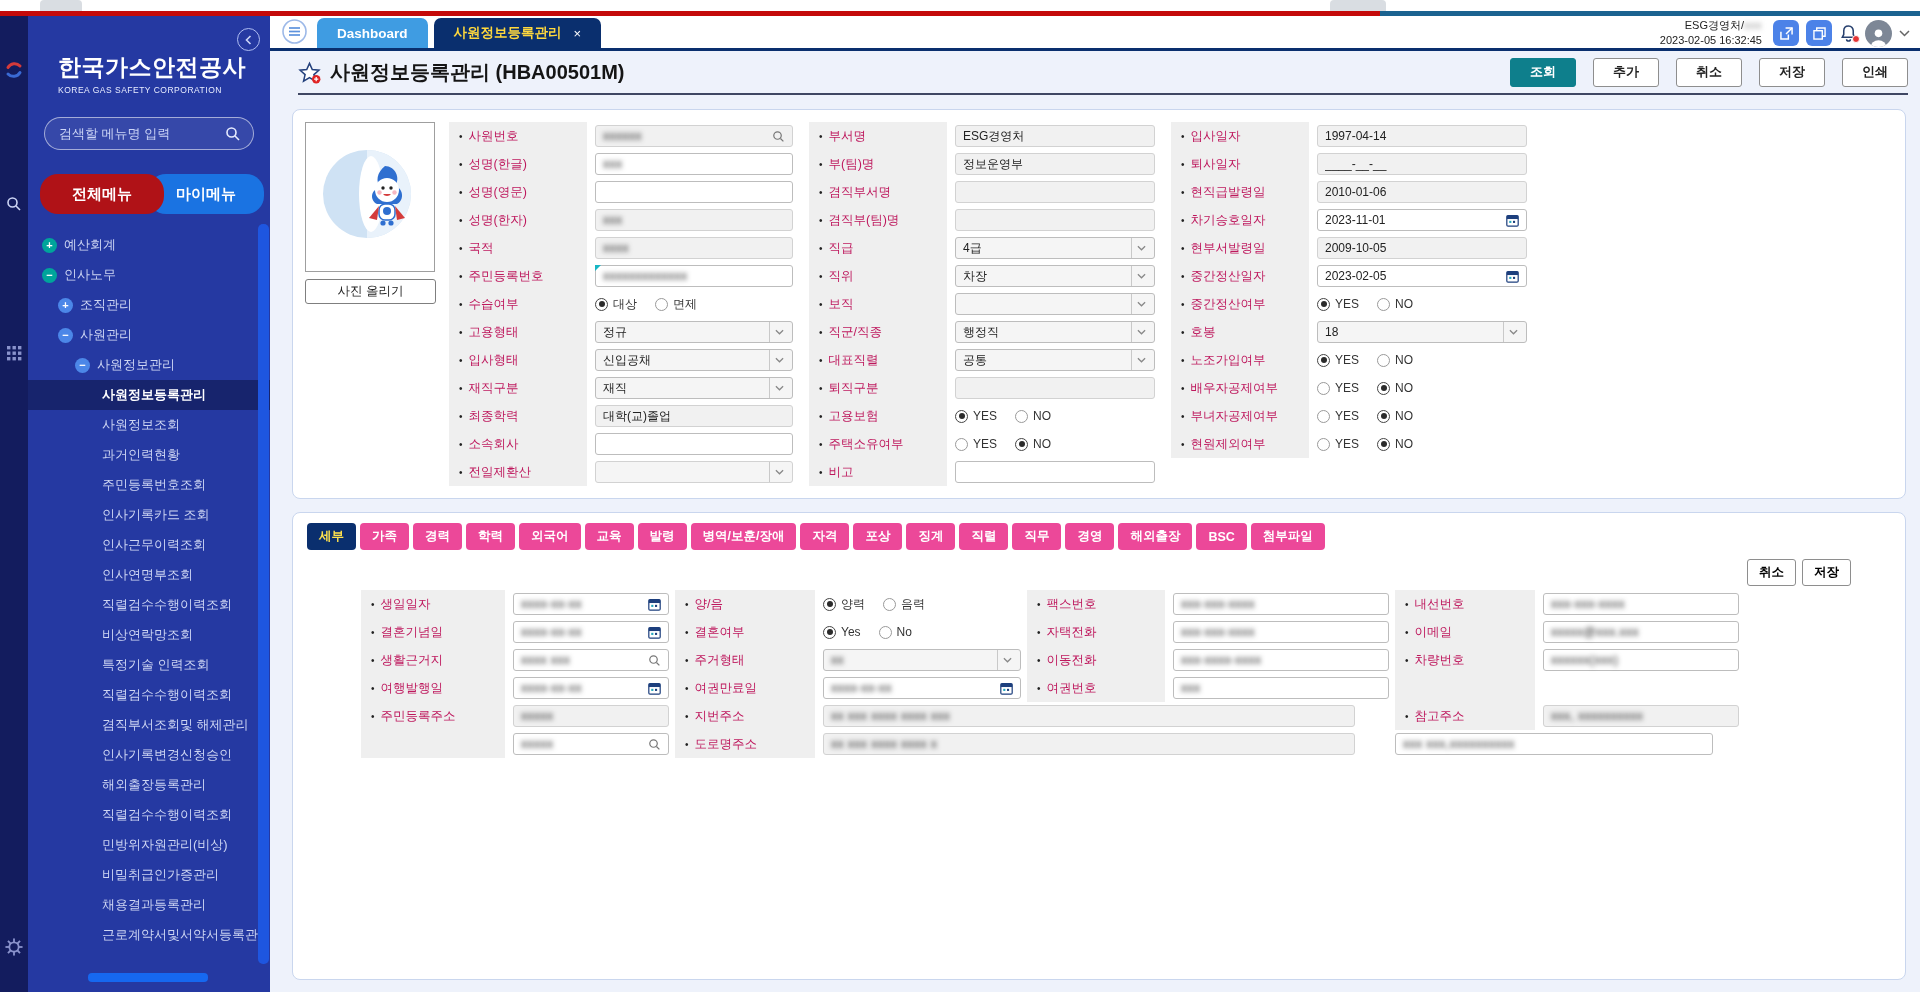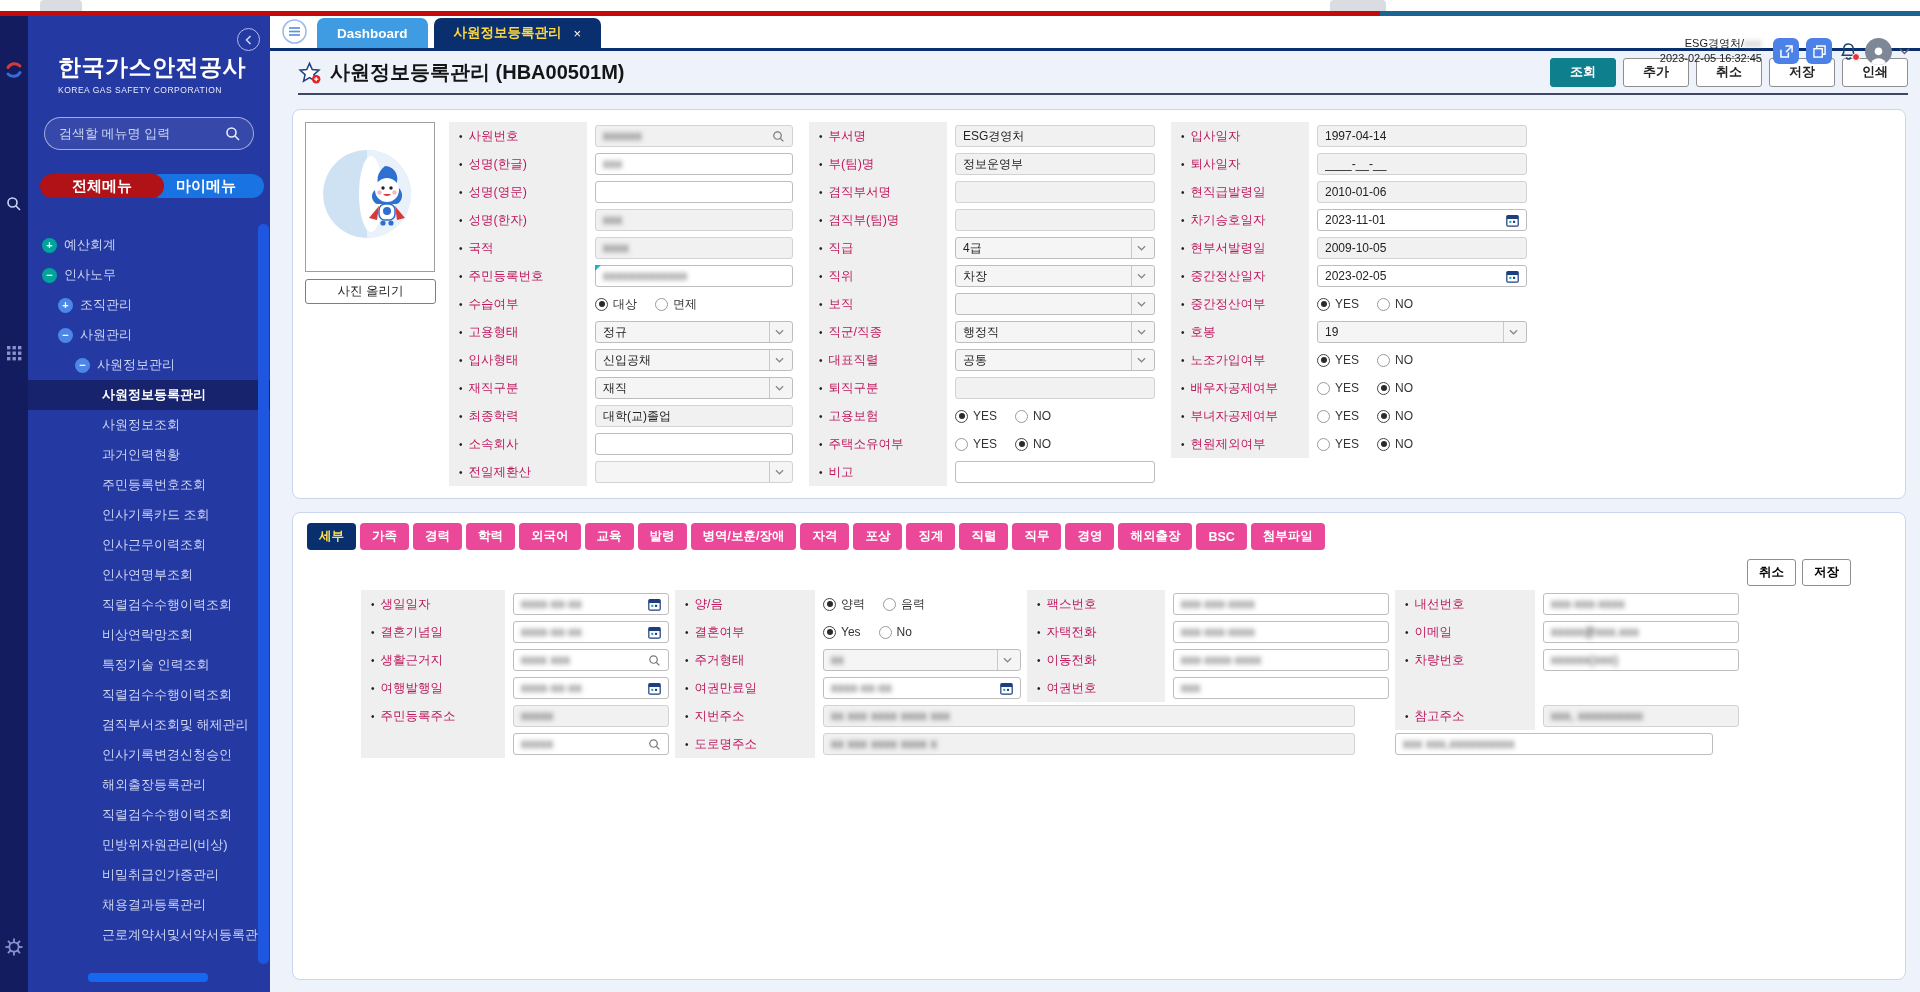--- a/index.html
+++ b/index.html
@@ -18,51 +18,51 @@
   
   .sidebar{width:242px;background:#2539a2;position:relative;flex:none;overflow:hidden}
   .collapse{position:absolute;top:12px;right:10px;width:23px;height:23px;border-radius:50%;border:1.5px solid #aebcf2;background:transparent;display:flex;align-items:center;justify-content:center;cursor:pointer;padding:0}
   .logo{margin:36px 0 0 30px;color:#fff}
   .logo-kr{font-size:23px;font-weight:bold;letter-spacing:.5px;white-space:nowrap}
   .logo-en{font-size:8.5px;letter-spacing:.5px;margin-top:2px;color:#e8ecff;white-space:nowrap}
   .sb-search{margin:22px 16px 0 16px;height:33px;border:1.5px solid rgba(255,255,255,.55);background:rgba(255,255,255,.08);border-radius:17px;display:flex;align-items:center;padding:0 12px}
   .sb-search input{flex:1;background:transparent;border:none;outline:none;color:#fff;font-size:13px;min-width:0}
   .sb-search input::placeholder{color:#cdd6f7}
   .menu-pills{display:flex;margin:24px 0 0 12px;height:36px}
-  .pill{height:24px;display:flex;align-items:center;justify-content:center;font-weight:bold;font-size:15px;color:#fff;border-radius:18px;cursor:pointer}
+  .pill{height:40px;display:flex;align-items:center;justify-content:center;font-weight:bold;font-size:15px;color:#fff;border-radius:18px;cursor:pointer}
   .pill.red{width:124px;background:#b01217;z-index:2}
   .pill.blue{width:116px;background:#1a73e2;margin-left:-16px;z-index:1}
   #menu-tree{list-style:none;margin:20px 0 0 0;padding:0}
   .mi{height:30px;display:flex;align-items:center;font-size:13px;color:#cdd5f3;cursor:pointer;white-space:nowrap}
   .mi .tico{width:15px;height:15px;border-radius:50%;margin-right:7px;color:#fff;font-size:11px;line-height:14px;text-align:center;flex:none;font-weight:bold}
   .tico.teal{background:#00a49b}
   .tico.blue{background:#4c87e8}
   .lvl1{padding-left:14px}.lvl2{padding-left:30px}.lvl3{padding-left:47px}.lvl4{padding-left:74px}
   .mi.active{background:#17246d;color:#fff;font-weight:bold}
   .vscroll{position:absolute;top:208px;right:1px;width:11px;height:740px;background:#1e56e0;border-radius:5px;cursor:pointer}
   .hscroll{position:absolute;bottom:10px;left:60px;width:120px;height:9px;background:#1668f0;border-radius:4px;cursor:pointer}
   
   .main{flex:1;display:flex;flex-direction:column;min-width:0;background:#eef2fb}
   .tabstrip{height:35px;background:#fff;border-bottom:3px solid #0a2f6e;display:flex;align-items:flex-end;position:relative;padding-left:8px}
   .hamb{margin:0 4px 4px 4px;display:flex;cursor:pointer}
   .wtab{height:30px;display:flex;align-items:center;padding:0 20px;border-radius:7px 7px 0 0;margin-left:6px;font-weight:bold;font-size:13.5px;cursor:pointer}
   .dash{background:#3f9ce2;color:#fff}
   .act{background:#0a2f6e;color:#ffd83d}
   .act .x{color:#fff;margin-left:12px;font-weight:normal;font-size:13px}
-  .userbox{position:absolute;right:10px;top:20px;height:30px;display:flex;align-items:center;gap:7px}
+  .userbox{position:absolute;right:10px;top:2px;height:30px;display:flex;align-items:center;gap:7px}
   .uinfo{text-align:right;font-size:11px;line-height:1.4;color:#222;margin-right:4px;white-space:nowrap}
   .hicon{width:26px;height:26px;border-radius:6px;background:#4c82e8;display:flex;align-items:center;justify-content:center;cursor:pointer}
   .bell{position:relative;display:flex;cursor:pointer}
   .bdot{position:absolute;right:-2px;bottom:0;width:8px;height:8px;border-radius:50%;background:#e53535;border:1.5px solid #fff}
   .avatar{width:27px;height:27px;border-radius:50%;background:#7d8796;display:flex;align-items:flex-end;justify-content:center;overflow:hidden;cursor:pointer}
   .chevd{display:flex;cursor:pointer}
   .pagehead{height:44px;display:flex;align-items:center;justify-content:space-between;margin:0 12px 0 28px;border-bottom:2px solid #3f4763}
   .ptitle{display:flex;align-items:center;gap:9px}
   .ptitle h1{font-size:20px;margin:0;color:#151515;font-weight:bold}
-  .pactions{display:flex;gap:7px}
+  .pactions{display:flex;gap:17px}
   .pab{height:29px;min-width:66px;padding:0 14px;font-size:13px;font-weight:bold;background:#fff;border:1px solid #8e8e8e;border-radius:3px;color:#222;cursor:pointer;font-family:inherit}
   .pab.primary{background:#0e7f8c;border-color:#0e7f8c;color:#fff}
   .panels{flex:1;padding:14px 14px 12px 22px;display:flex;flex-direction:column;gap:13px}
   .panel{background:#fff;border:1px solid #c9d6ee;border-radius:8px}
   .top-panel{padding:12px 12px;display:flex;gap:10px}
   .photo-col{width:132px;flex:none;margin-right:2px}
   .photo{width:130px;height:150px;border:1px solid #9f9f9f;background:#fff;display:flex;align-items:center;justify-content:center;overflow:hidden}
   .upload{margin-top:7px;width:131px;height:25px;background:#fff;border:1px solid #7f7f7f;border-radius:3px;font-size:12.5px;color:#222;cursor:pointer;font-family:inherit}
   
   .fgrid{display:grid;grid-auto-rows:28px;column-gap:8px;align-items:center;align-content:start}
@@ -762,21 +762,21 @@
                   <span class="rlbl">NO</span>
                 </span>
               </div>
             </div>
             <div class="lcell">
               <span class="dot">•</span>
               <span class="ltx">호봉</span>
             </div>
             <div class="vcell">
               <div class="inp sel">
-                <span class="txt">19</span>
+                <span class="txt">18</span>
                 <span class="chev">
                   <svg width="9" height="6" viewBox="0 0 10 6">
                     <path d="M1 1 L5 5 L9 1" fill="none" stroke="#888" stroke-width="1.4"></path>
                   </svg>
                 </span>
               </div>
             </div>
             <div class="lcell">
               <span class="dot">•</span>
               <span class="ltx">노조가입여부</span>

